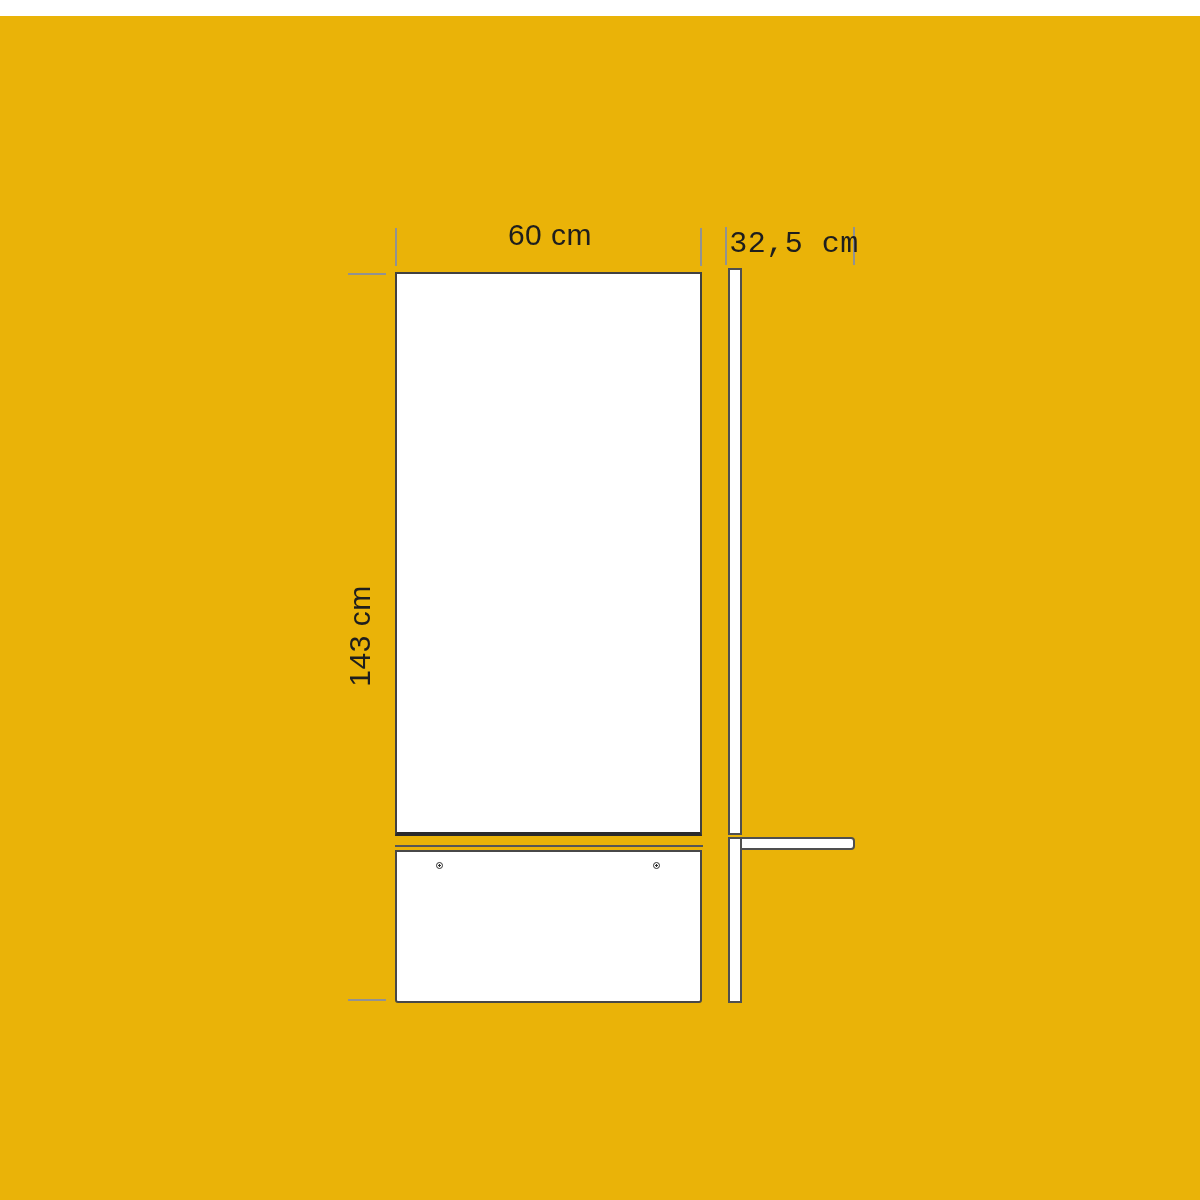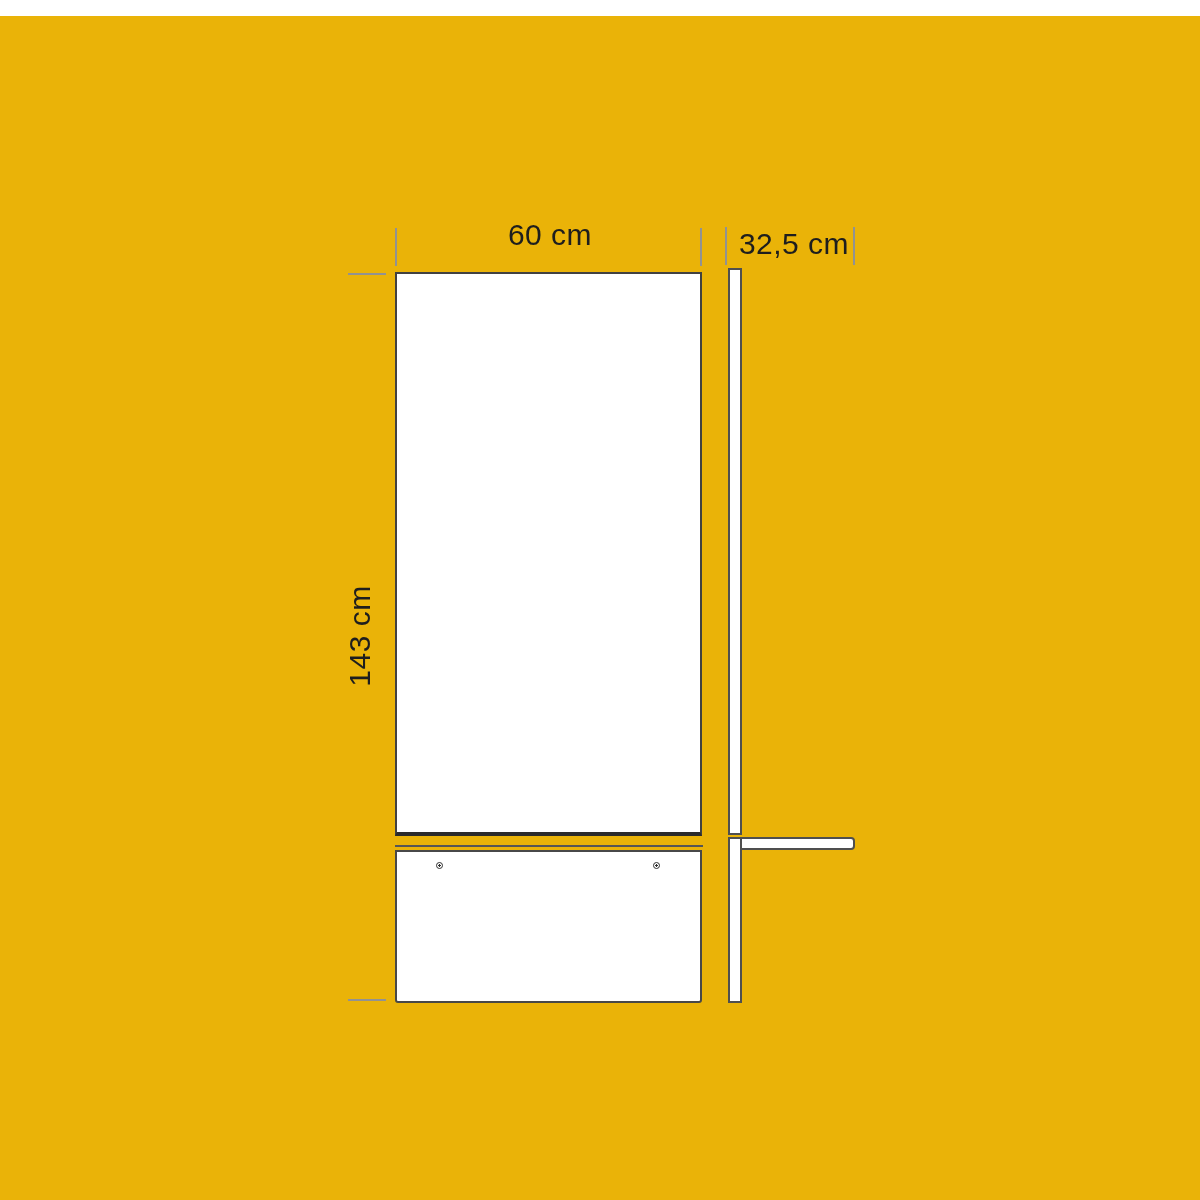--- a/index.html
+++ b/index.html
@@ -76,21 +76,21 @@
   
   .dim-label {
     font-size: 30px;
     line-height: 32px;
     letter-spacing: 0.5px;
     color: #1e1e1e;
     text-align: center;
     white-space: nowrap;
   }
   .label-width  { left: 475px; top: 203px; width: 150px; }
-  .label-depth  { left: 719px; top: 212px; width: 150px; }
+  .label-depth  { left: 719px; top: 212px; width: 150px; font-family: Liberation Mono, monospace; }
   .label-height {
     left: 290px; top: 604px; width: 140px; height: 32px;
     transform: rotate(-90deg);
   }
 </style>
 </head>
 <body>
 
 <div class="canvas">
 

